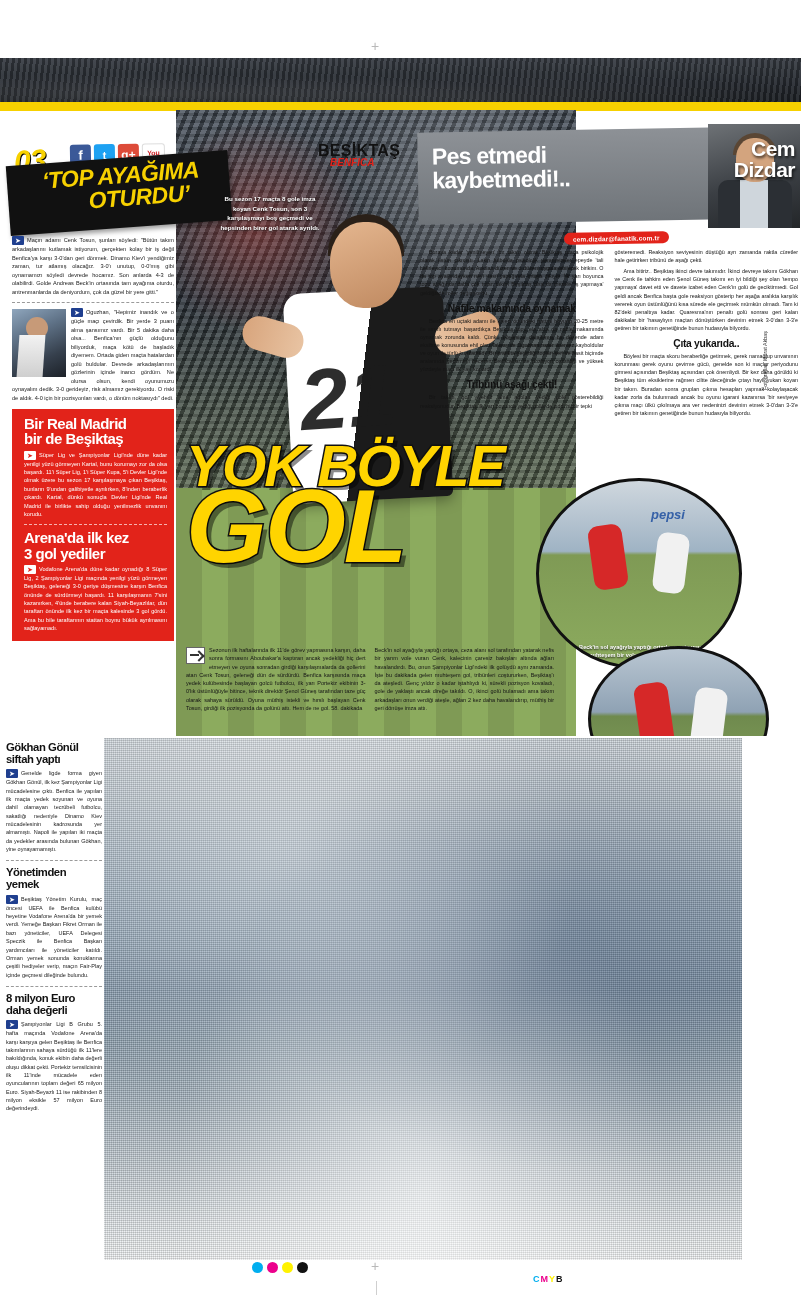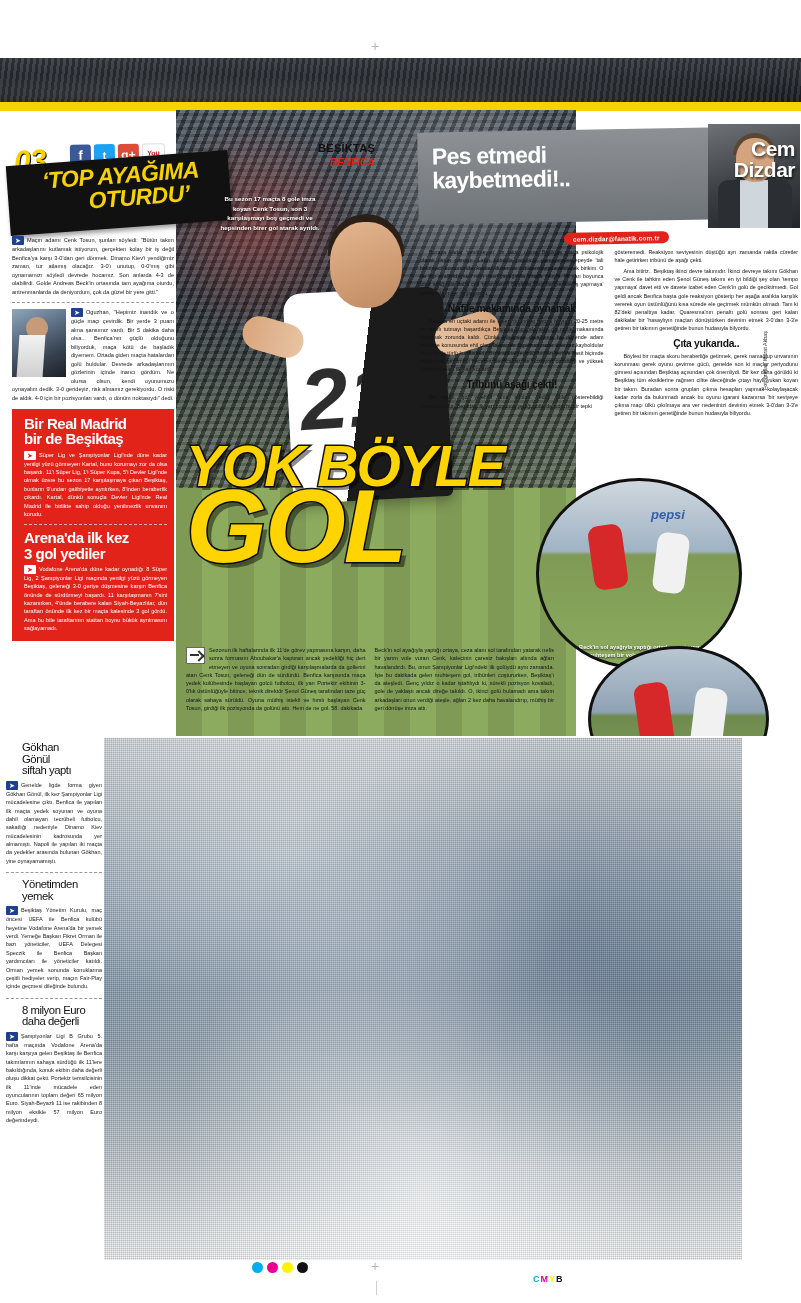--- a/index.html
+++ b/index.html
@@ -282,21 +282,21 @@
   .pepsi{
     position:absolute;left:56%;top:14%;color:#1f4fa0;font-size:13px;font-weight:bold;
     font-style:italic;opacity:.85;
   }
 
   
   .bottom-left{
     position:absolute;left:6px;top:742px;width:96px;z-index:4;
   }
   .bhl{
-    font-size:11.3px;font-weight:normal;color:#111;line-height:1.03;margin:0 16px 4px;
+    font-size:11.3px;font-weight:bold;color:#111;line-height:1.03;margin:0 0 4px;
     letter-spacing:-.45px;
   }
   .bhl span{display:block;}
   .bottom-left p{font-size:5.5px;line-height:1.52;margin:0;color:#1a1a1a;text-align:justify;}
   .bottom-left hr{border:0;border-top:1px dashed #9a9a9a;margin:7px 0 6px;}
 
   .noise-photo{
     position:absolute;left:104px;top:738px;width:638px;height:522px;
     background:
       linear-gradient(180deg,
@@ -356,21 +356,21 @@
         <div class="num">21</div>
         <div class="hair"></div>
         <div class="head"></div>
         <div class="armL"></div>
         <div class="armR"></div>
       </div>
     </div>
 
     <div class="photo-note" style="position:absolute;left:218px;top:136px;width:104px;z-index:18;">Bu sezon 17 maçta 8 gole imza koyan Cenk Tosun, son 3 karşılaşmayı boş geçmedi ve hepsinden birer gol atarak ayrıldı.</div>
 
-    <div style="position:absolute;left:318px;top:84px;z-index:20;color:#111;font-weight:bold;font-size:11px;letter-spacing:.3px;">BEŞİKTAŞ</div>
+    <div style="position:absolute;left:318px;top:84px;z-index:20;color:#111;font-weight:bold;font-size:16px;letter-spacing:.3px;">BEŞİKTAŞ</div>
     <div style="position:absolute;left:330px;top:99px;z-index:20;color:#e2231a;font-weight:bold;font-size:10px;font-style:italic;">BENFICA</div>
 
     <div class="pagenum">03</div>
     <div class="social">
       <div class="sico fb">f</div>
       <div class="sico tw">t</div>
       <div class="sico gp">g+</div>
       <div class="sico yt">
         <span>You</span>
         <b>Tube</b>

